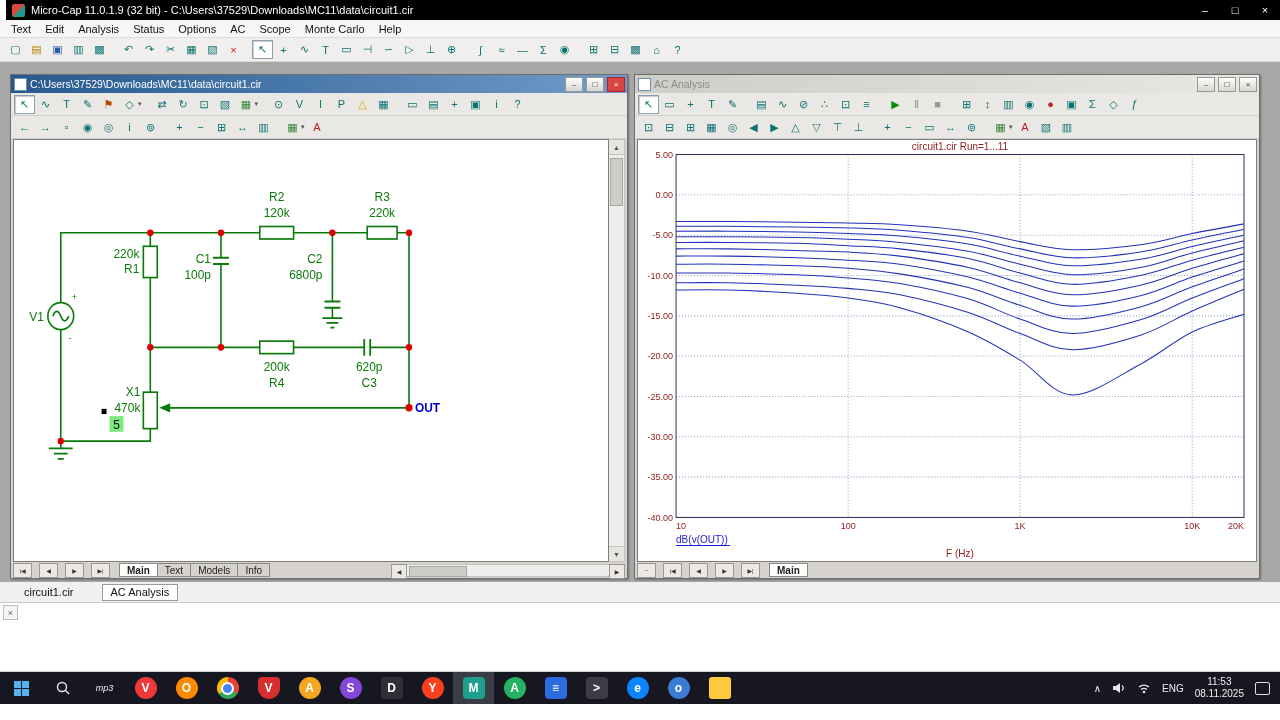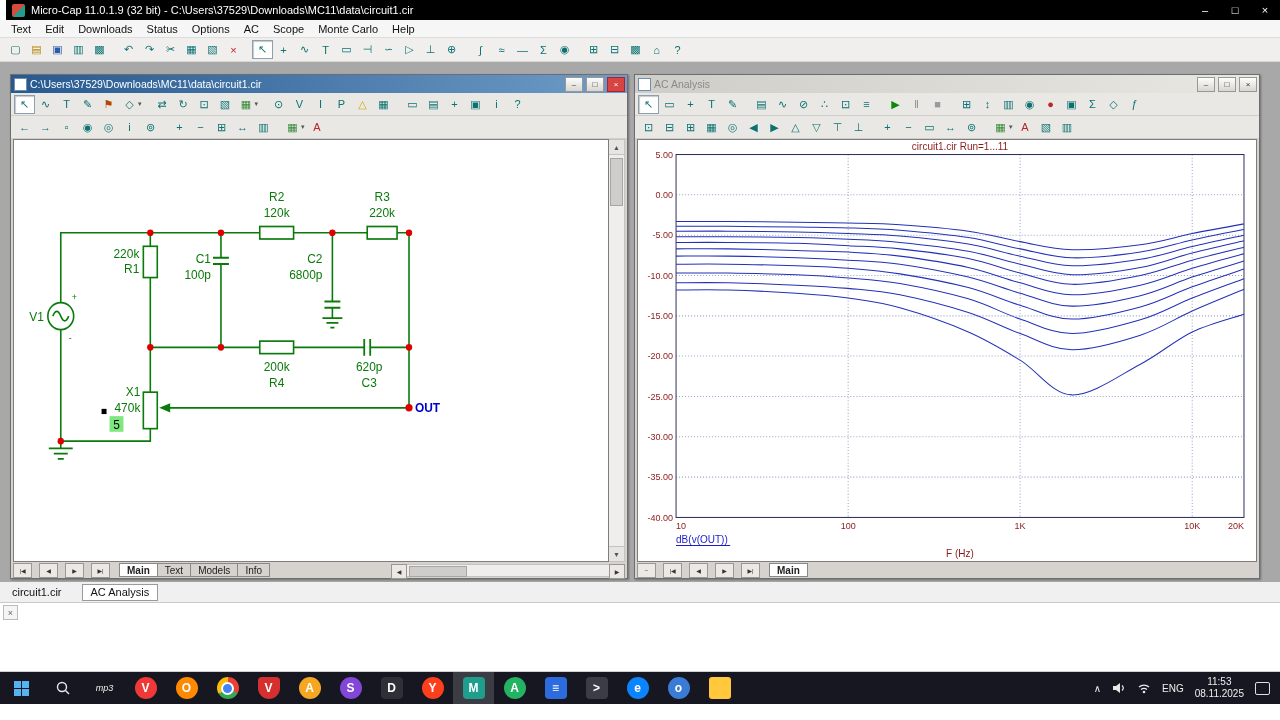--- a/index.html
+++ b/index.html
@@ -56,21 +56,21 @@
   .plot-area{flex:1;background:#fff;border:1px solid #7d7d7d;margin:0 2px;position:relative;min-height:0;}
   .plot-area svg{position:absolute;inset:0;width:100%;height:100%;}
   .grid{stroke:#9aa0c8;stroke-width:1;stroke-dasharray:1,2;}
   .pborder{fill:none;stroke:#30305a;stroke-width:1;}
   .curve{fill:none;stroke:#2231b8;stroke-width:1;}
   .ytick,.xtick{font-size:9px;fill:#8b1a1a;}
   .ptitle,.xlabel{font-size:10px;fill:#8b1a1a;}
   .ylabel{font-size:10px;fill:#1a1acc;}
 
   
-  .doc-tabs{height:20px;background:#f0f0f0;border-bottom:1px solid #c9c9c9;display:flex;align-items:center;padding-left:4px;gap:12px;font-size:11px;}
+  .doc-tabs{height:20px;background:#f0f0f0;border-bottom:1px solid #c9c9c9;display:flex;align-items:center;padding-left:16px;gap:20px;font-size:11px;}
   .doc-tab{padding:1px 8px 2px;}
   .doc-tab.boxed{border:1px solid #9a9a9a;background:#fff;}
   .text-panel{height:68px;background:#fff;border-bottom:1px solid #d0d0d0;position:relative;}
   .panel-close{position:absolute;left:3px;top:2px;width:13px;height:13px;border:1px solid #bbb;color:#666;font-size:9px;
                display:flex;align-items:center;justify-content:center;background:#f5f5f5;}
   .statusbar{height:20px;background:#f0efed;border-top:1px solid #c9c8c5;display:flex;align-items:stretch;font-size:11px;}
   .sb-cell{padding:0 8px;display:flex;align-items:center;border-right:1px solid #c9c8c5;}
   .sb-mode{width:118px;}
   .sb-msg{flex:1;}
   .sb-spare1{width:110px;}
@@ -105,21 +105,21 @@
     <span class="mc-ico"></span>
     <span class="tb-title">Micro-Cap 11.0.1.9 (32 bit) - C:\Users\37529\Downloads\MC11\data\circuit1.cir</span>
     <span class="winbtn">–</span>
     <span class="winbtn">□</span>
     <span class="winbtn">×</span>
   </div>
 
   <div class="menubar">
       <span class="menu-item">Text</span>
       <span class="menu-item">Edit</span>
-      <span class="menu-item">Downloads</span>
+      <span class="menu-item">Analysis</span>
       <span class="menu-item">Status</span>
       <span class="menu-item">Options</span>
       <span class="menu-item">AC</span>
       <span class="menu-item">Scope</span>
       <span class="menu-item">Monte Carlo</span>
       <span class="menu-item">Help</span>
     </div>
 
   <div class="main-toolbar">
       <span class="ticon">▢</span>

